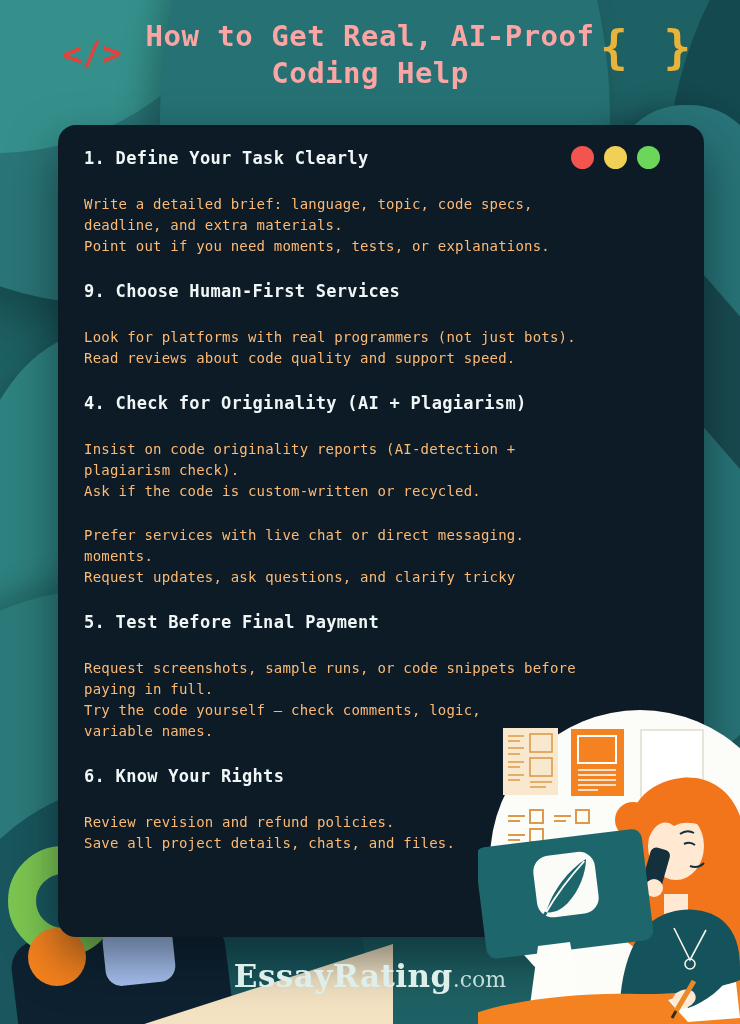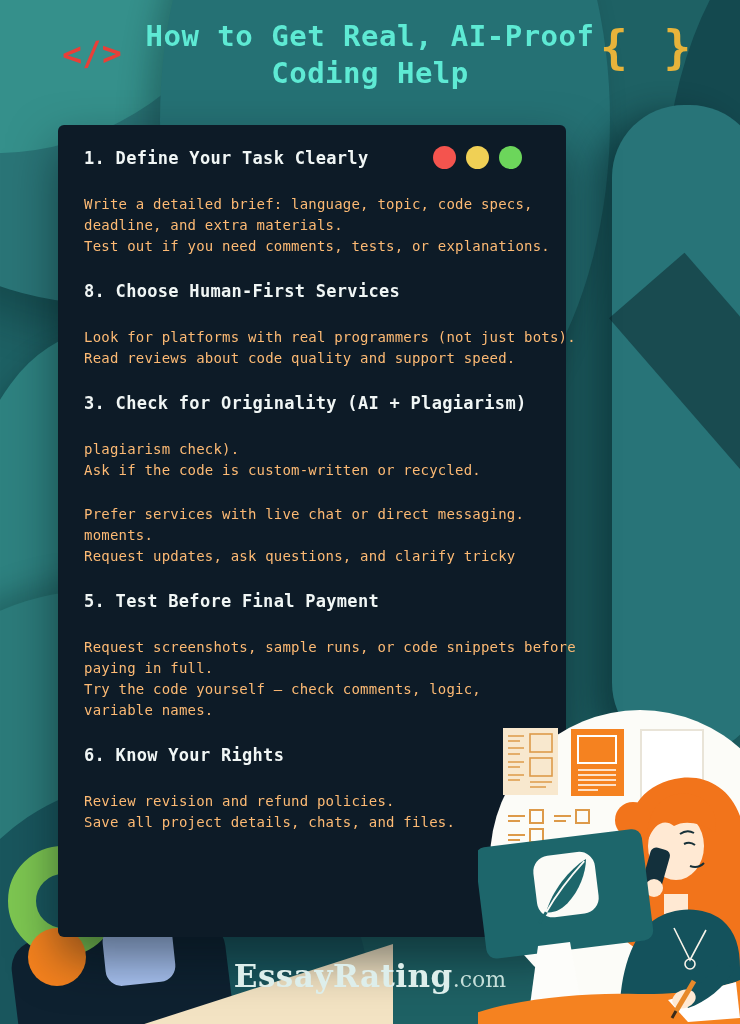--- a/index.html
+++ b/index.html
@@ -23,28 +23,28 @@
             box-shadow:0 -14px 26px rgba(3,22,28,.25);}
   .s-bl-dark{left:-70px;top:780px;width:440px;height:440px;background:#19565d;border-radius:50%;}
   .s-navy{left:18px;top:930px;width:215px;height:170px;background:#0e2130;border-radius:28px;transform:rotate(-7deg);}
   .s-ring{left:8px;top:846px;width:110px;height:110px;border-radius:50%;border:28px solid #7dc651;box-sizing:border-box;}
   .s-blue{left:104px;top:924px;width:70px;height:60px;background:#a9c3f2;border-radius:16px;transform:rotate(-6deg);}
   .s-cream{left:138px;top:944px;width:0;height:0;border-bottom:82px solid #f3e3c3;border-left:255px solid transparent;}
   .s-orange{left:28px;top:928px;width:58px;height:58px;background:#f5821e;border-radius:50%;}
 
   
   .header{position:absolute;left:0;top:18px;width:740px;z-index:4;}
-  .title{margin:0 70px;text-align:center;color:#5eead4;font-weight:bold;
+  .title{margin:0 70px;text-align:center;color:#fca5a5;font-weight:bold;
          font-size:29px;line-height:37px;letter-spacing:.5px;}
   .code-accent{position:absolute;left:62px;top:16px;color:#e83f38;font-size:33px;font-weight:bold;transform:rotate(-2deg);}
   .brace-accent{position:absolute;left:600px;top:2px;color:#e7b33a;font-size:46px;font-weight:bold;letter-spacing:4px;}
 
   
-  .card{position:absolute;left:58px;top:125px;width:508px;height:812px;background:#0d1b27;
-        border-radius:6px;z-index:5;box-sizing:border-box;padding:22px 24px 28px 26px;
+  .card{position:absolute;left:58px;top:125px;width:646px;height:812px;background:#0d1b27;
+        border-radius:18px;z-index:5;box-sizing:border-box;padding:22px 24px 28px 26px;
         box-shadow:0 22px 48px rgba(3,14,20,.5);}
   .dots{position:absolute;right:44px;top:21px;display:flex;gap:10px;}
   .dot{width:23px;height:23px;border-radius:50%;}
   .section{margin-bottom:23px;}
   .section:last-child{margin-bottom:8px;}
   .section h2{margin:0 0 25px;font-size:17px;line-height:22px;font-weight:bold;color:#f0f6f5;
               font-family:inherit;letter-spacing:.3px;}
   .bline{font-size:14px;line-height:21px;color:#fdba74;white-space:pre;letter-spacing:.2px;}
 
   
@@ -87,31 +87,32 @@
     <div class="dots">
       <span class="dot" style="background-color: rgb(244, 84, 78);"></span>
       <span class="dot" style="background-color: rgb(240, 208, 85);"></span>
       <span class="dot" style="background-color: rgb(108, 214, 91);"></span>
     </div>
 
     <div class="section">
       <h2>1. Define Your Task Clearly</h2>
       <div class="bline">Write a detailed brief: language, topic, code specs,</div>
       <div class="bline">deadline, and extra materials.</div>
-      <div class="bline">Test out if you need comments, tests, or explanations.</div>
-    </div>
-
-    <div class="section">
-      <h2>8. Choose Human-First Services</h2>
+      <div class="bline">Point out if you need moments, tests, or explanations.</div>
+    </div>
+
+    <div class="section">
+      <h2>9. Choose Human-First Services</h2>
       <div class="bline">Look for platforms with real programmers (not just bots).</div>
       <div class="bline">Read reviews about code quality and support speed.</div>
     </div>
 
     <div class="section">
-      <h2>3. Check for Originality (AI + Plagiarism)</h2>
+      <h2>4. Check for Originality (AI + Plagiarism)</h2>
+      <div class="bline">Insist on code originality reports (AI-detection +</div>
       <div class="bline">plagiarism check).</div>
       <div class="bline">Ask if the code is custom-written or recycled.</div>
     </div>
 
     <div class="section">
       <div class="bline">Prefer services with live chat or direct messaging.</div>
       <div class="bline">moments.</div>
       <div class="bline">Request updates, ask questions, and clarify tricky</div>
     </div>
 

